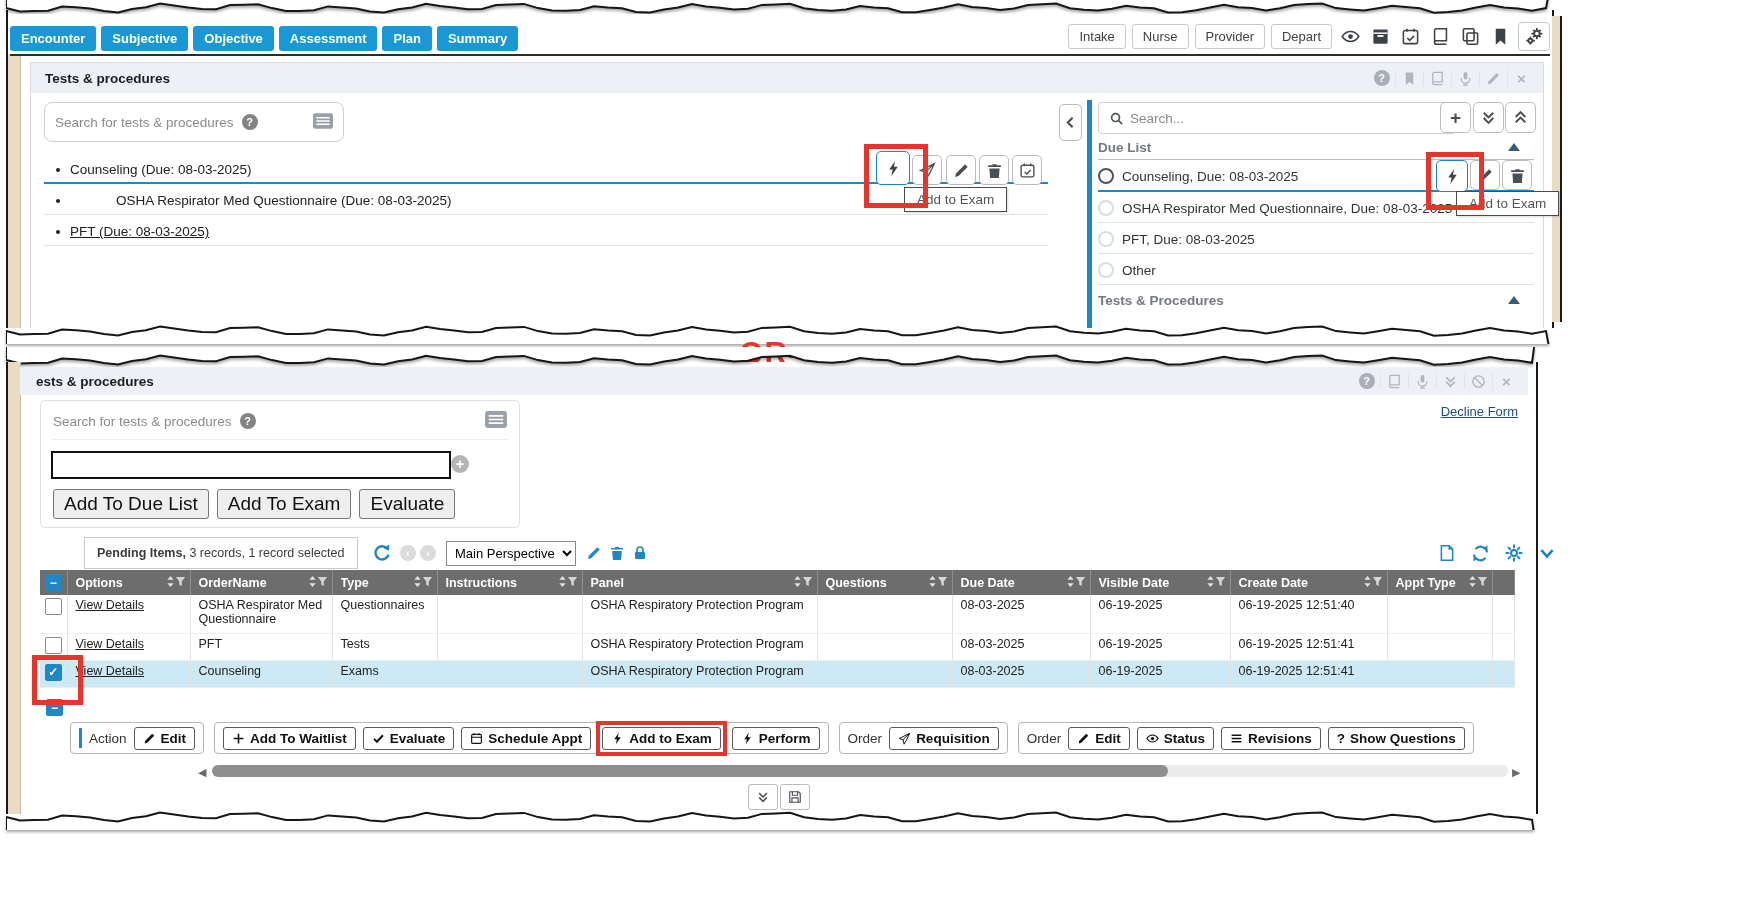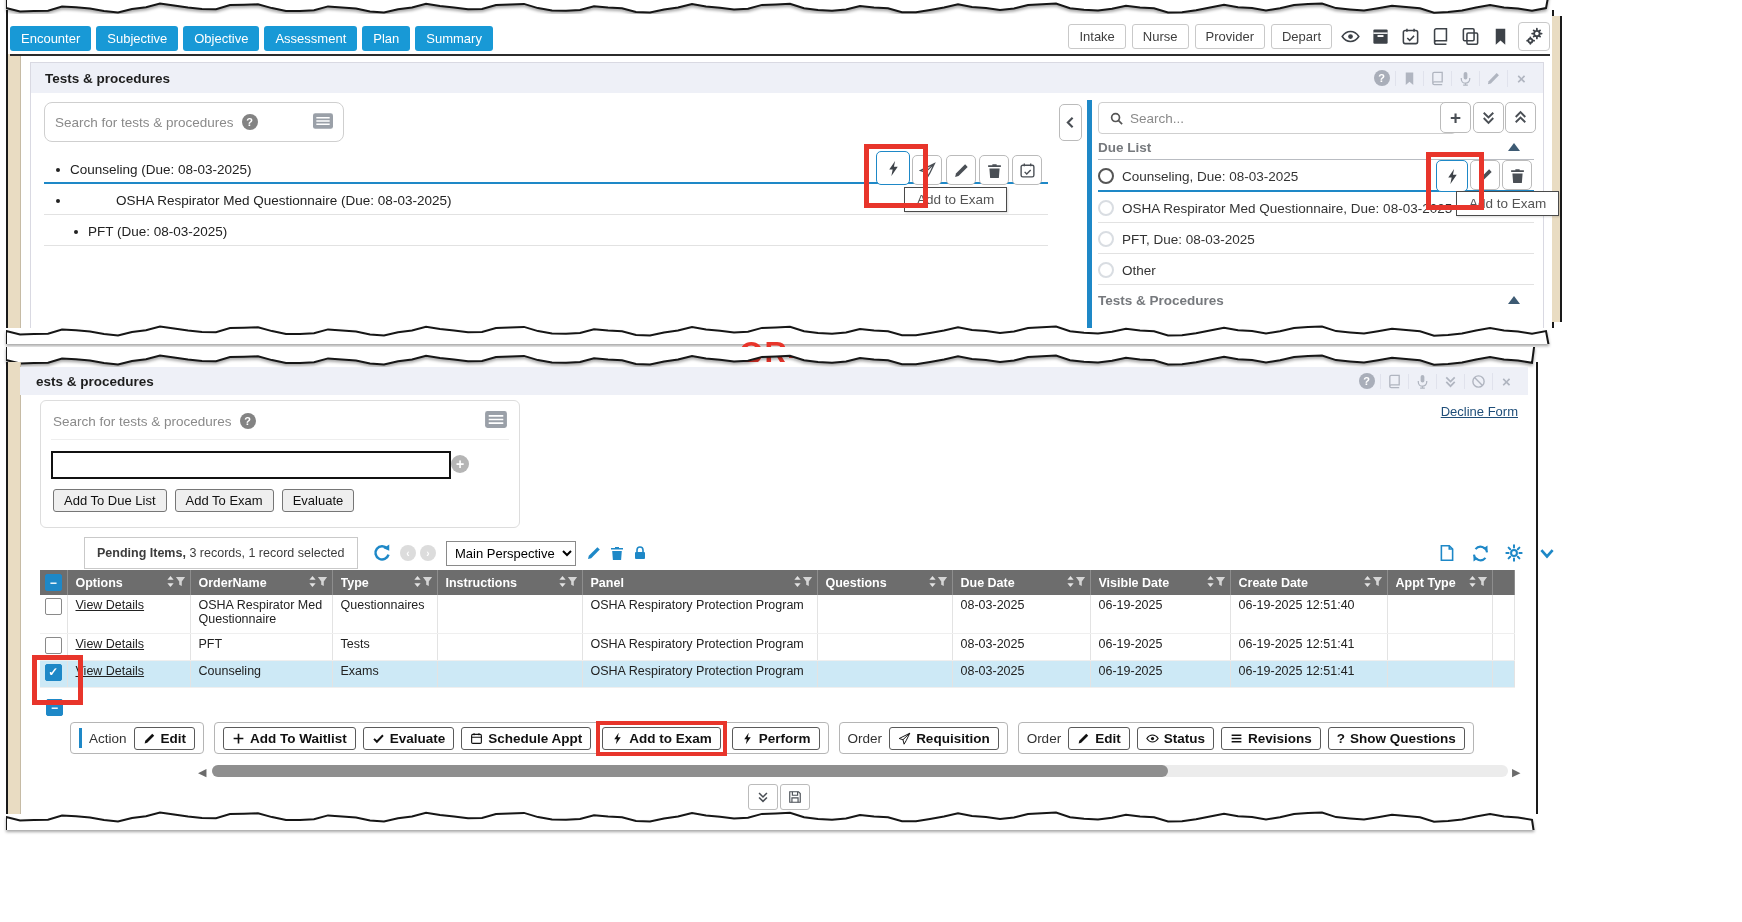--- a/index.html
+++ b/index.html
@@ -7,21 +7,21 @@
   .abs{position:absolute;}
   .frag{position:absolute;background:#fff;border-left:2px solid #1a1a1a;border-right:2px solid #1a1a1a;}
   svg.tear{position:absolute;left:-2px;width:calc(100% + 4px);height:26px;pointer-events:none;
     filter:drop-shadow(0 2px 1.5px rgba(0,0,0,.35));}
   .tear-top{top:-15px;} .tear-bot{bottom:-16px;}
   .tan{position:absolute;left:0;width:12px;background:#e9dcc2;border-right:1px solid rgba(0,0,0,.15);}
   
   .tabbar{position:absolute;top:4px;left:2px;right:2px;height:40px;display:flex;align-items:flex-end;
     border-bottom:2px solid #2b2b2b;background:#fff;padding-bottom:0;}
   .tab{background:#1899d6;color:#fff;border-radius:3px;padding:5px 11px;margin-right:5px;font-size:13px;
-    font-weight:400;cursor:pointer;margin-bottom:3px;}
+    font-weight:700;cursor:pointer;margin-bottom:3px;}
   .rightctl{margin-left:auto;display:flex;align-items:center;gap:6px;margin-bottom:3px;}
   .hbtn{background:#fff;border:1px solid #c9c9c9;border-radius:3px;padding:4px 10px;color:#3f3f3f;font-size:13px;cursor:pointer;}
   .tool-ic{color:#3d4248;display:flex;align-items:center;justify-content:center;width:24px;height:24px;cursor:pointer;}
   .tool-ic svg{width:19px;height:19px;}
   .tool-btn{border:1px solid #c9c9c9;border-radius:4px;width:30px;height:27px;}
   
   .panel-hdr{position:absolute;background:#eef0f7;display:flex;align-items:center;}
   .panel-title{font-weight:bold;font-size:13.5px;color:#1d1d1d;}
   .ph-icons{display:flex;align-items:center;height:20px;}
   .ph-icons>span{width:27px;display:flex;align-items:center;justify-content:center;color:#b0b5c0;border-left:1px solid #e0e2ec;cursor:pointer;}
@@ -53,21 +53,21 @@
   .radio{width:12px;height:12px;border-radius:50%;border:2px solid #555;flex:none;}
   .radio.lt{border-color:#d9dde2;}
   .sechdr{position:absolute;font-weight:bold;color:#76797d;font-size:13.5px;}
   .tri-up{position:absolute;width:0;height:0;border-left:6px solid transparent;border-right:6px solid transparent;border-bottom:8px solid #3d5a73;cursor:pointer;}
   
   .ordiv{position:absolute;color:#e8352b;font-size:31px;font-weight:bold;letter-spacing:1px;}
   
   .declink{position:absolute;color:#1f4e79;text-decoration:underline;font-size:13px;cursor:pointer;}
   .card{position:absolute;border:1px solid #ddd;border-radius:6px;background:#fff;}
   .blkinput{position:absolute;border:2px solid #111;height:24px;background:#fff;font-size:13px;padding:0 4px;}
-  .gbtn{background:#efefef;border:1px solid #767676;border-radius:3px;padding:3px 10px;font-size:13px;color:#111;cursor:pointer;}
+  .gbtn{background:#efefef;border:1px solid #767676;border-radius:3px;padding:3px 10px;font-size:19px;color:#111;cursor:pointer;}
   .pluscirc{width:18px;height:18px;border-radius:50%;background:#b5b5b5;color:#fff;font-weight:bold;font-size:14px;
     display:inline-flex;align-items:center;justify-content:center;}
   
   .pendbar{position:absolute;display:flex;align-items:center;}
   .pendcell{border:1px solid #c9c9c9;height:30px;display:flex;align-items:center;padding:0 12px;font-size:12.5px;color:#3c3c3c;background:#fff;}
   .bluic{color:#1e88c7;display:flex;align-items:center;justify-content:center;cursor:pointer;}
   .graycirc{width:16px;height:16px;border-radius:50%;background:#dcdcdc;color:#fff;font-size:10px;font-weight:bold;
     display:inline-flex;align-items:center;justify-content:center;}
   select.persel{height:25px;font-size:13px;font-family:inherit;border:1px solid #8a8a8a;background:#fff;padding:0 4px;min-width:128px;}
   
@@ -220,21 +220,21 @@
   <div class="brow" style="left:42px;top:146px;height:27px;">
       <span class="bullet"></span>
       <span>Counseling (Due: 08-03-2025)</span>
     </div>
   <div class="blueline" style="left:36px;top:172px;width:1004px;"></div>
   <div class="brow" style="left:42px;top:177px;height:27px;gap:46px;">
       <span class="bullet"></span>
       <span>OSHA Respirator Med Questionnaire (Due: 08-03-2025)</span>
     </div>
   <div class="sepline" style="left:36px;top:204px;width:1004px;"></div>
-  <div class="brow" style="left:60px;top:208px;height:27px;">
+  <div class="brow" style="left:42px;top:208px;height:27px;text-decoration:underline;">
       <span class="bullet"></span>
       <span>PFT (Due: 08-03-2025)</span>
     </div>
   <div class="sepline" style="left:36px;top:235px;width:1004px;"></div>
 
   <div class="ibtn focus" style="left:868px;top:141px;width:32px;height:32px;">
       <svg viewBox="0 0 16 16">
         <path fill="#3d4248" d="M9.5 1 4 9h3.2L6 15l6-8.6H8.4L9.5 1z"></path>
       </svg>
     </div>

